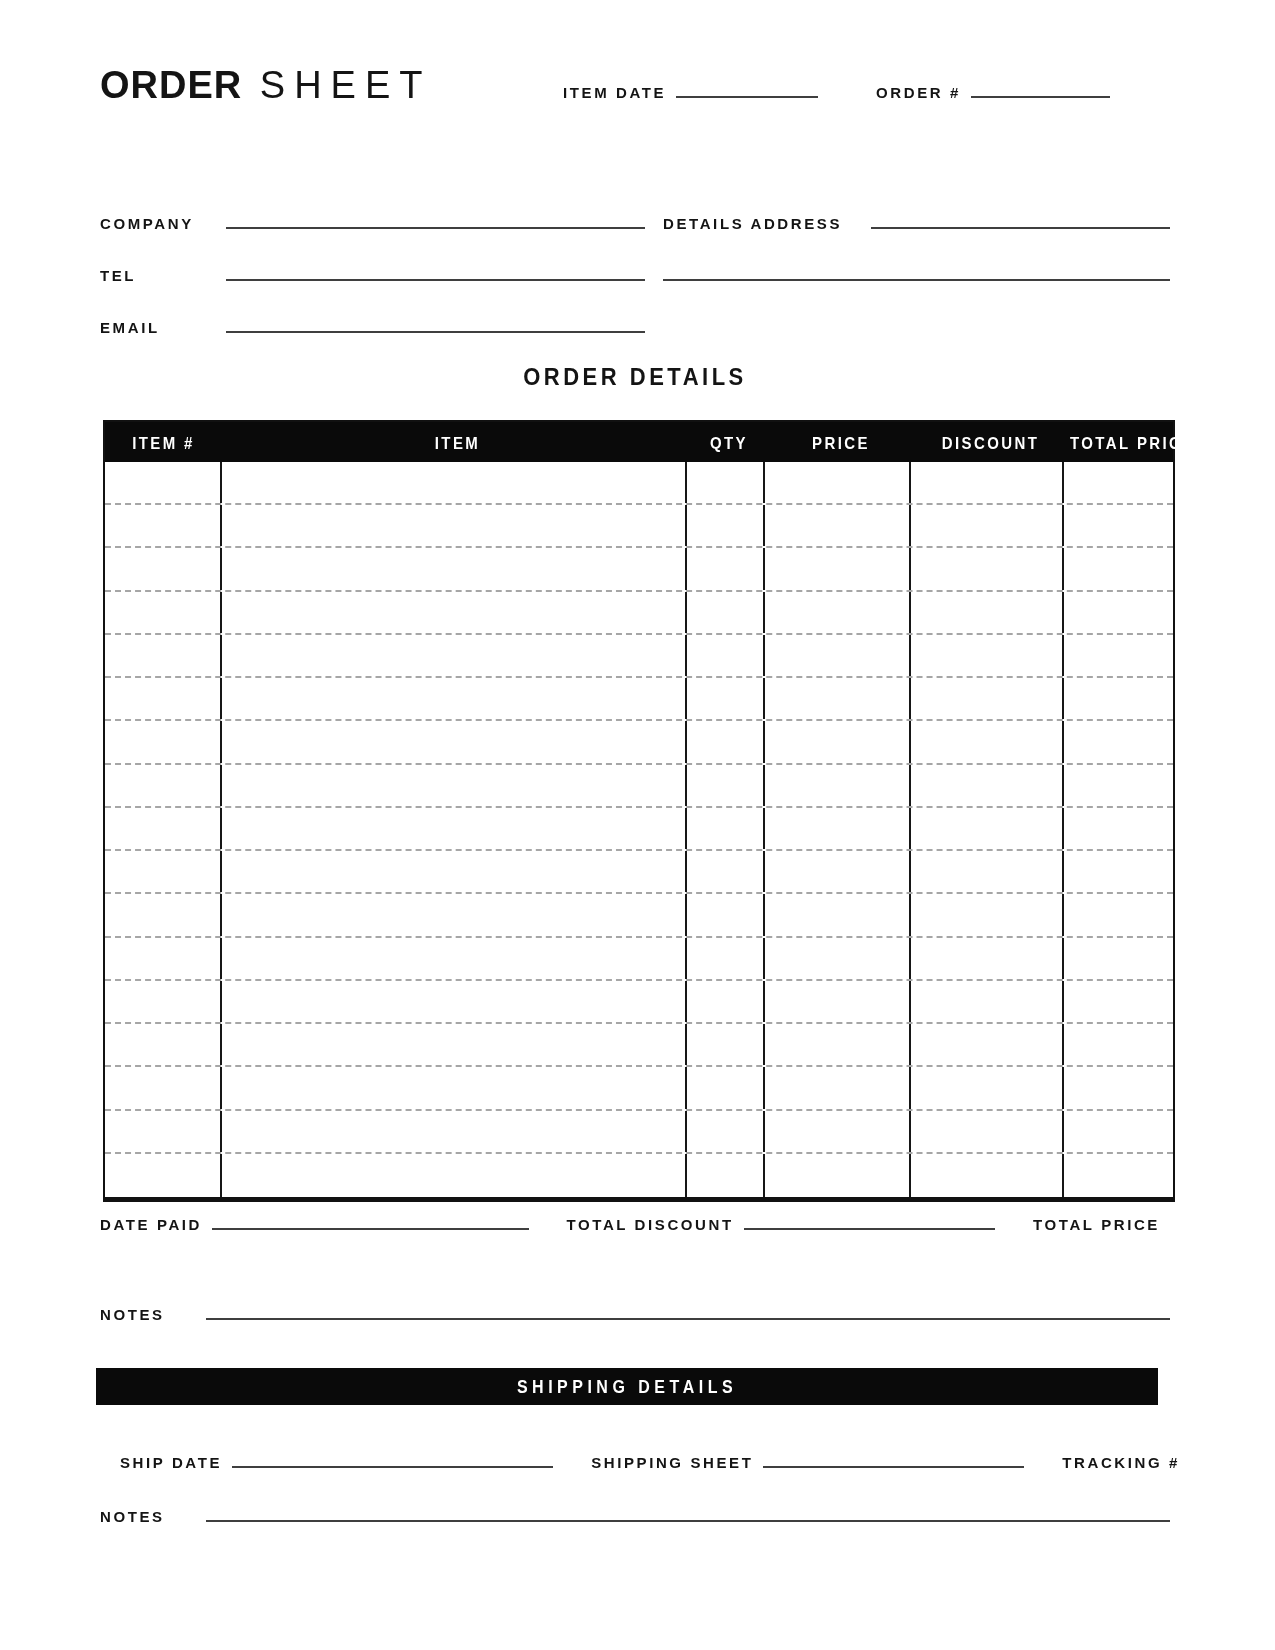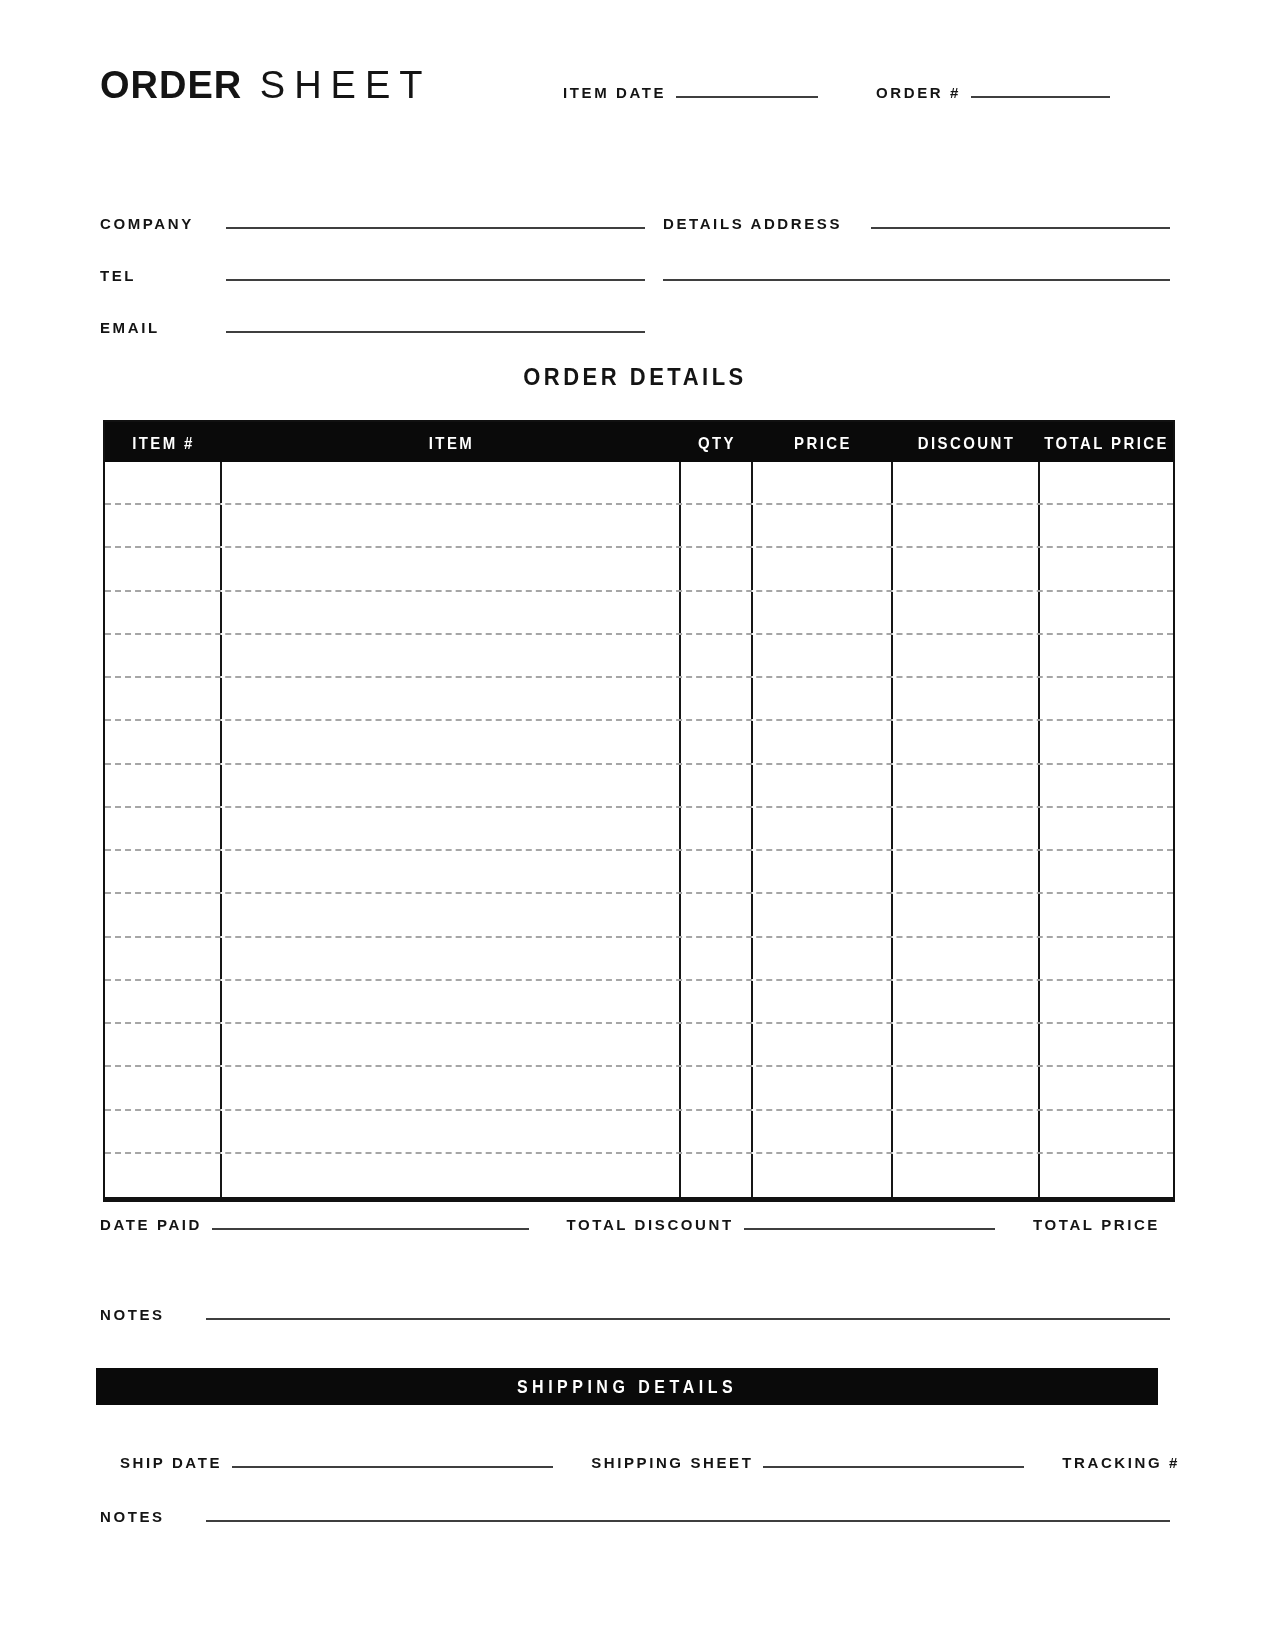--- a/index.html
+++ b/index.html
@@ -61,21 +61,21 @@
     transform: scaleY(1.08);
   }
 
   
   .order-table {
     position: absolute; left: 103px; top: 420px; width: 1072px; height: 782px;
     border: 2px solid #111111; border-bottom-width: 5px;
     display: flex; flex-direction: column;
     background: #ffffff;
   }
-  .t-cols { display: grid; grid-template-columns: 117px 459px 72px 140px 147px 1fr; }
+  .t-cols { display: grid; grid-template-columns: 117px 459px 72px 140px 147px 1fr; gap: 6px; }
   .table-header {
     background: #0a0a0a; color: #ffffff; height: 40px; flex: none;
     align-items: center;
   }
   .th {
     text-align: center; font-weight: 700; font-size: 15px; letter-spacing: 2.4px;
     transform: scaleY(1.1); white-space: nowrap;
   }
   .table-body { flex: 1; display: grid; grid-template-rows: repeat(17, 1fr); }
   .t-row { border-bottom: 2px dashed #a6a6a6; }

